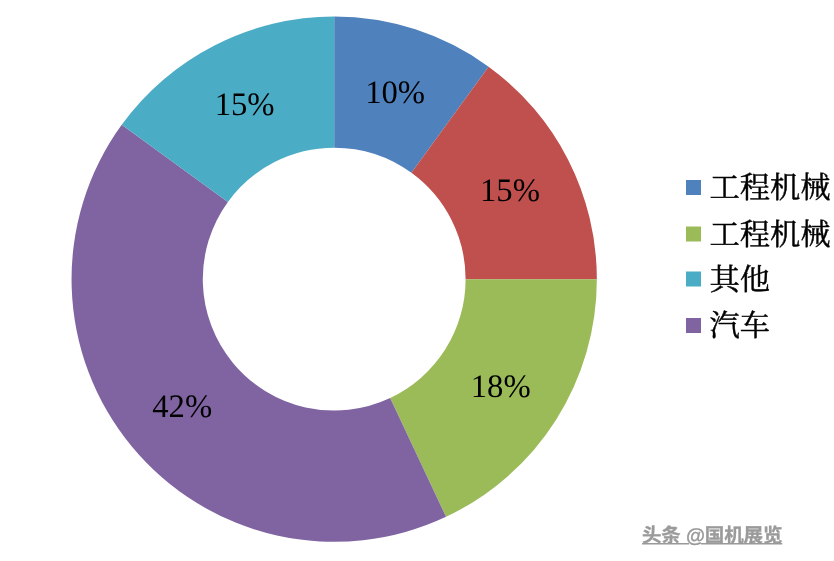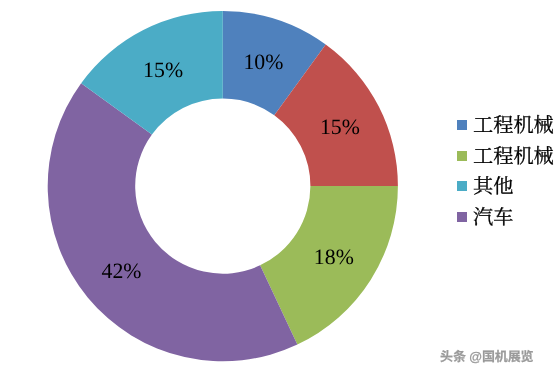--- a/index.html
+++ b/index.html
@@ -54,28 +54,29 @@
     line-height: 20px;
     position: relative;
     top: 1px;
     color: #000000;
     white-space: nowrap;
     -webkit-text-stroke: 0.3px #000;
   }
   #watermark {
     transform: translateZ(0);
     position: absolute;
-    left: 440px;
+    left: 428px;
     top: 346px;
     font-family: "Liberation Sans", "Noto Sans CJK SC", sans-serif;
     font-size: 13px;
     color: #9a9a9a;
     white-space: nowrap;
     font-weight: bold;
     letter-spacing: -0.1px;
+    text-decoration: underline;
     -webkit-text-stroke: 0.2px #9a9a9a;
   }
 </style>
 </head>
 <body>
 
 <div id="chart-area">
   <svg class="donut-svg" width="556" height="374" viewBox="0 0 556 374">
       <g id="slices">
         <path d="M 222.8 11 A 175.1 175.1 0 0 1 325.7211976764121 44.44112428494671 L 274.28998810082066 115.2301112927546 A 87.6 87.6 0 0 0 222.8 98.5 Z" fill="#4f81bd"></path>

